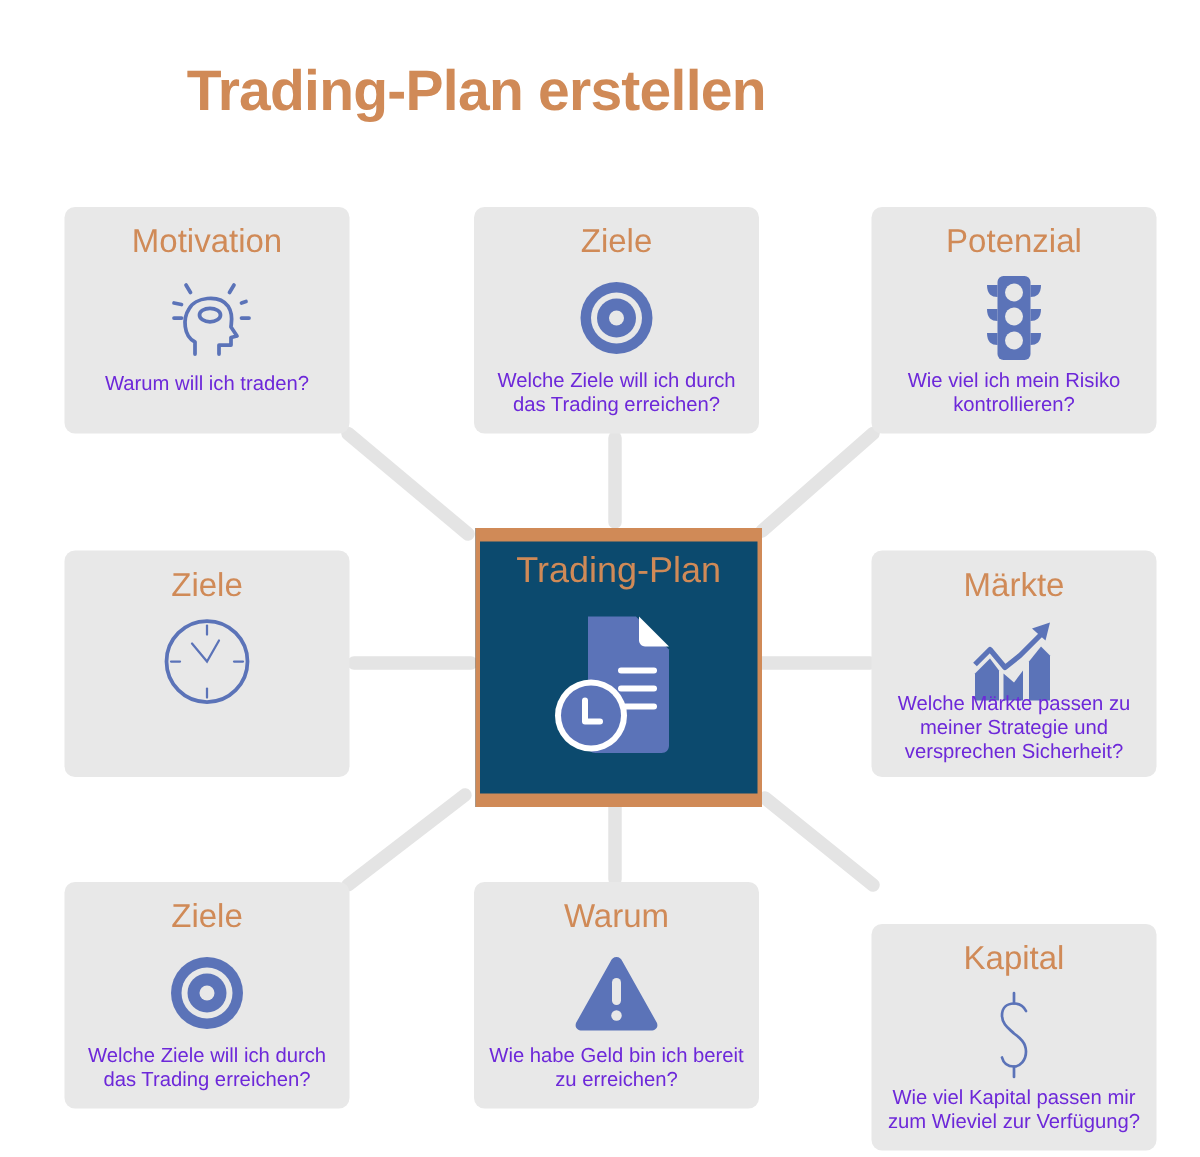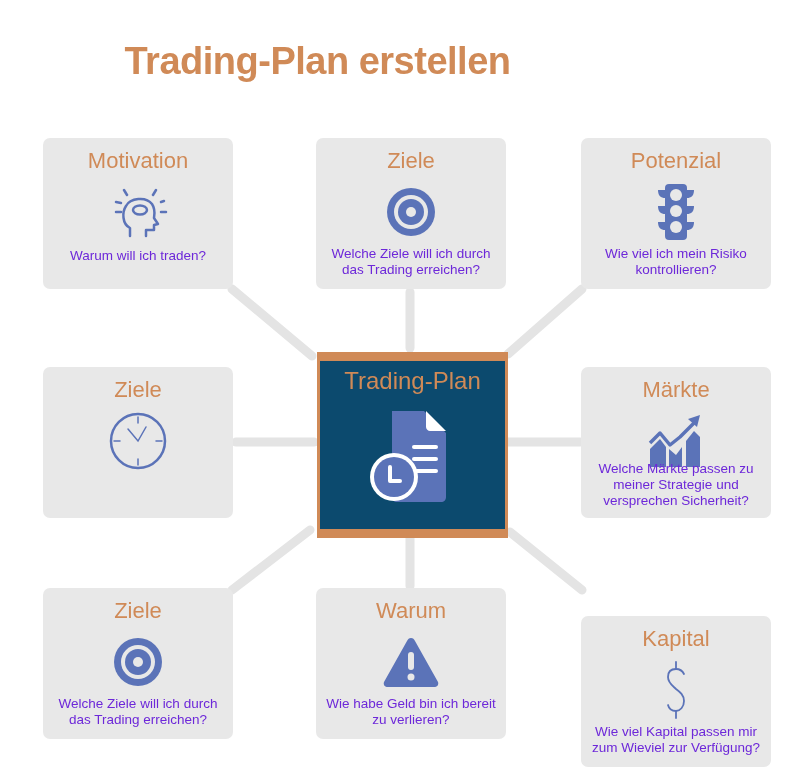--- a/index.html
+++ b/index.html
@@ -138,21 +138,21 @@
 
 <div class="card" style="left:316px; top:588px;">
   <div class="head">Warum</div>
   <svg class="icon" viewBox="0 0 60 60">
     <path d="M30 6 C32 6 33 7 34 9 L57 50 C58 53 56 55 53 55 H7 C4 55 2 53 3 50 L26 9 C27 7 28 6 30 6 Z" fill="#5b73b8"></path>
     <rect x="27" y="20" width="6" height="18" rx="3" fill="#e8e8e8"></rect>
     <circle cx="30" cy="45" r="3.5" fill="#e8e8e8"></circle>
   </svg>
   <div class="q">
     <div>Wie habe Geld bin ich bereit</div>
-    <div>zu verlieren?</div>
+    <div>zu erreichen?</div>
   </div>
 </div>
 
 <div class="card" style="left:581px; top:588px;margin-top:28px;">
   <div class="head">Kapital</div>
   <svg class="icon" viewBox="0 0 60 60">
     <g fill="none" stroke="#5b73b8" stroke-width="1.8" stroke-linecap="round">
       <line x1="30" y1="2" x2="30" y2="9"></line>
       <line x1="30" y1="51" x2="30" y2="58"></line>
       <path d="M38 14 C36 10 33 9 30 9 C25 9 22 12 22 17 C22 23 27 26 30 29 C34 32 38 35 38 41 C38 47 34 51 30 51 C26 51 23 49 22 45"></path>

